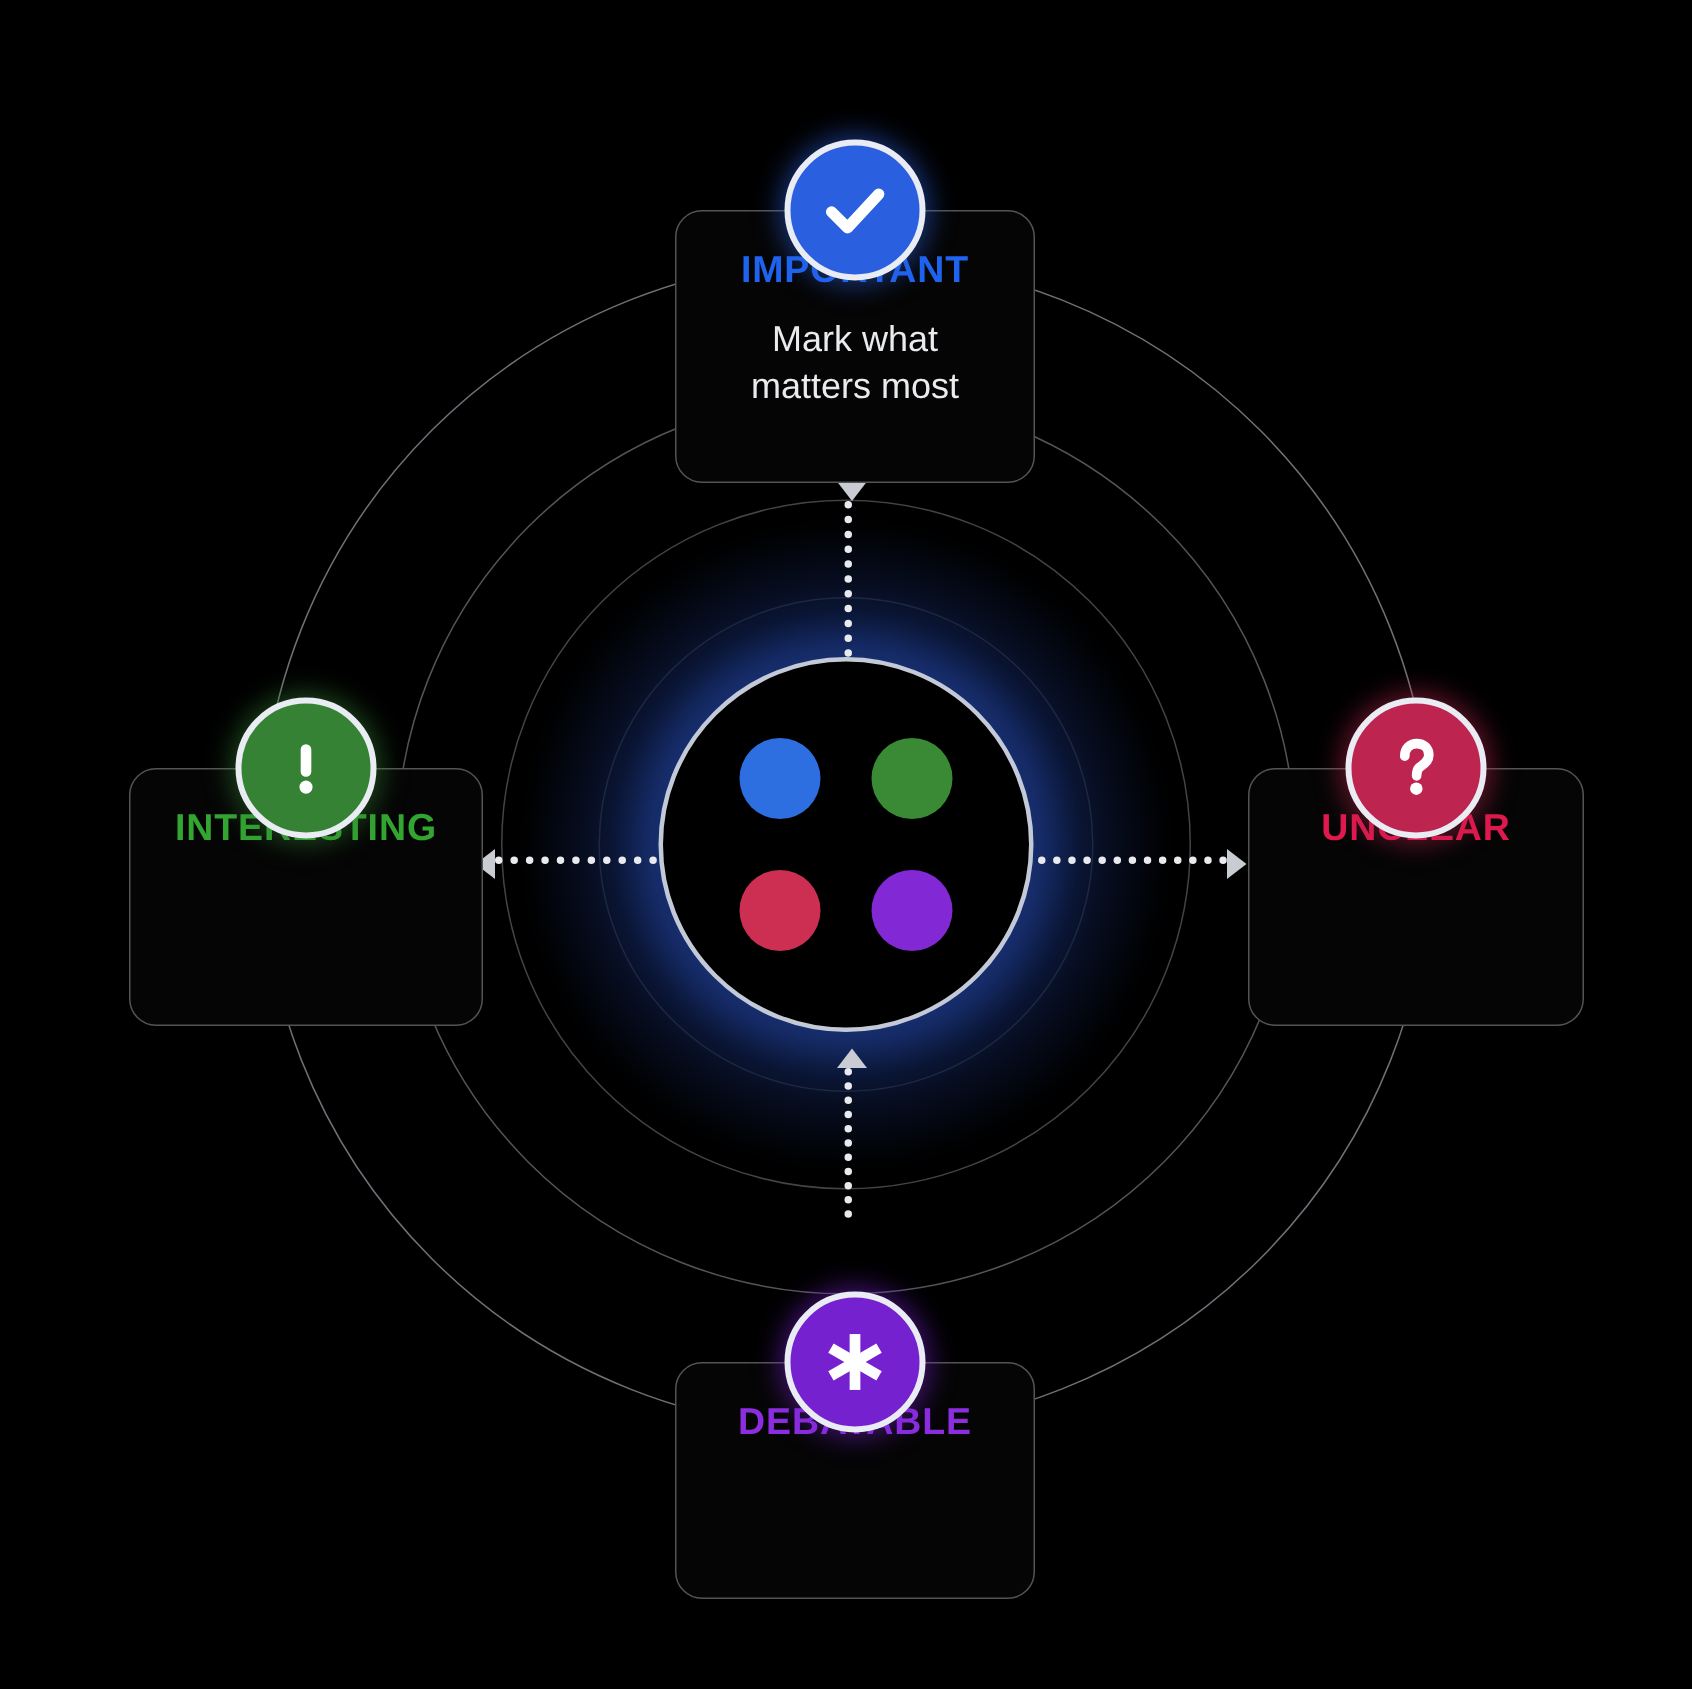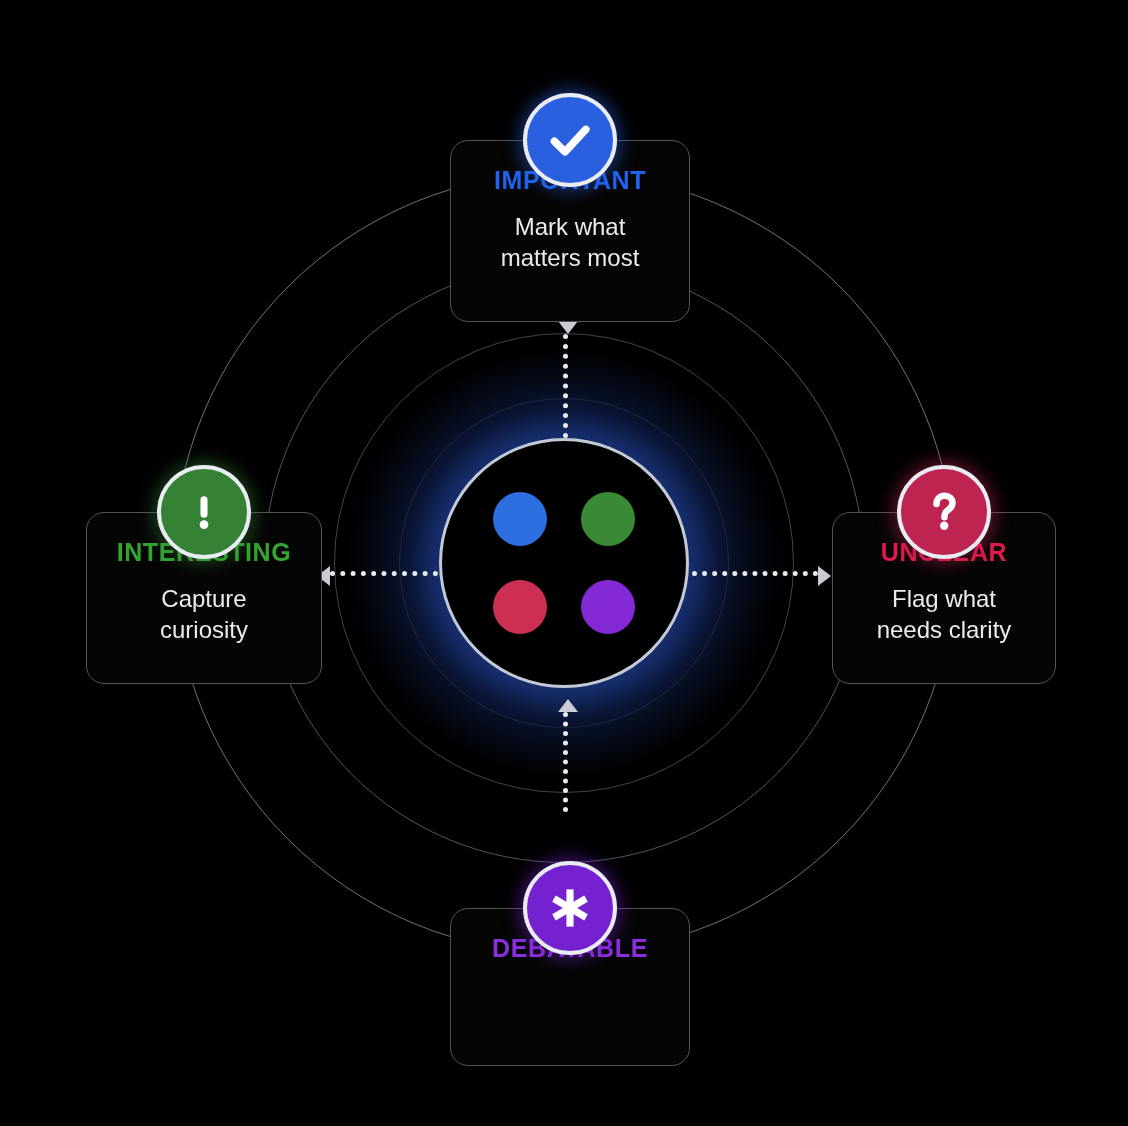--- a/index.html
+++ b/index.html
@@ -214,36 +214,32 @@
 
   <div class="node" id="node-interesting">
     <div class="badge" style="background: rgb(53, 130, 52); box-shadow: rgba(53, 130, 52, 0.55) 0px 0px 18px 3px; border-color: rgb(233, 236, 242);">
       <svg width="50" height="50" viewBox="0 0 24 24">
         <rect x="10.3" y="4.4" width="3.4" height="10.4" rx="1.7" fill="#ffffff"></rect>
         <circle cx="12" cy="18.1" r="2.1" fill="#ffffff"></circle>
       </svg>
     </div>
     <div class="card">
       <div class="card-title" style="color:#33a531;">INTERESTING</div>
-      <div class="card-desc">Capture
-curiosity</div>
     </div>
   </div>
 
   <div class="node" id="node-unclear">
     <div class="badge" style="background: rgb(190, 36, 80); box-shadow: rgba(190, 36, 80, 0.55) 0px 0px 18px 3px; border-color: rgb(233, 236, 242);">
       <svg width="50" height="50" viewBox="0 0 24 24">
         <path d="M8.4 8.2 C8.4 5.7 10.1 4.2 12.2 4.2 C14.4 4.2 16.1 5.6 16.1 7.8 C16.1 10.2 13.9 10.9 12.9 12.0 C12.3 12.7 12.2 13.4 12.2 14.5" fill="none" stroke="#ffffff" stroke-width="3.1" stroke-linecap="round" stroke-linejoin="round"></path>
         <circle cx="12.1" cy="18.6" r="2.0" fill="#ffffff"></circle>
       </svg>
     </div>
     <div class="card">
       <div class="card-title" style="color:#e0194e;">UNCLEAR</div>
-      <div class="card-desc">Flag what
-needs clarity</div>
     </div>
   </div>
 
   <div class="node" id="node-debatable">
     <div class="badge" style="background: rgb(117, 33, 207); box-shadow: rgba(117, 33, 207, 0.55) 0px 0px 18px 3px; border-color: rgb(233, 236, 242);">
       <svg width="52" height="52" viewBox="0 0 24 24">
         <g stroke="#ffffff" stroke-width="3.3" stroke-linecap="butt">
           <line x1="12" y1="3.4" x2="12" y2="20.6"></line>
           <line x1="4.6" y1="7.7" x2="19.4" y2="16.3"></line>
           <line x1="4.6" y1="16.3" x2="19.4" y2="7.7"></line>

